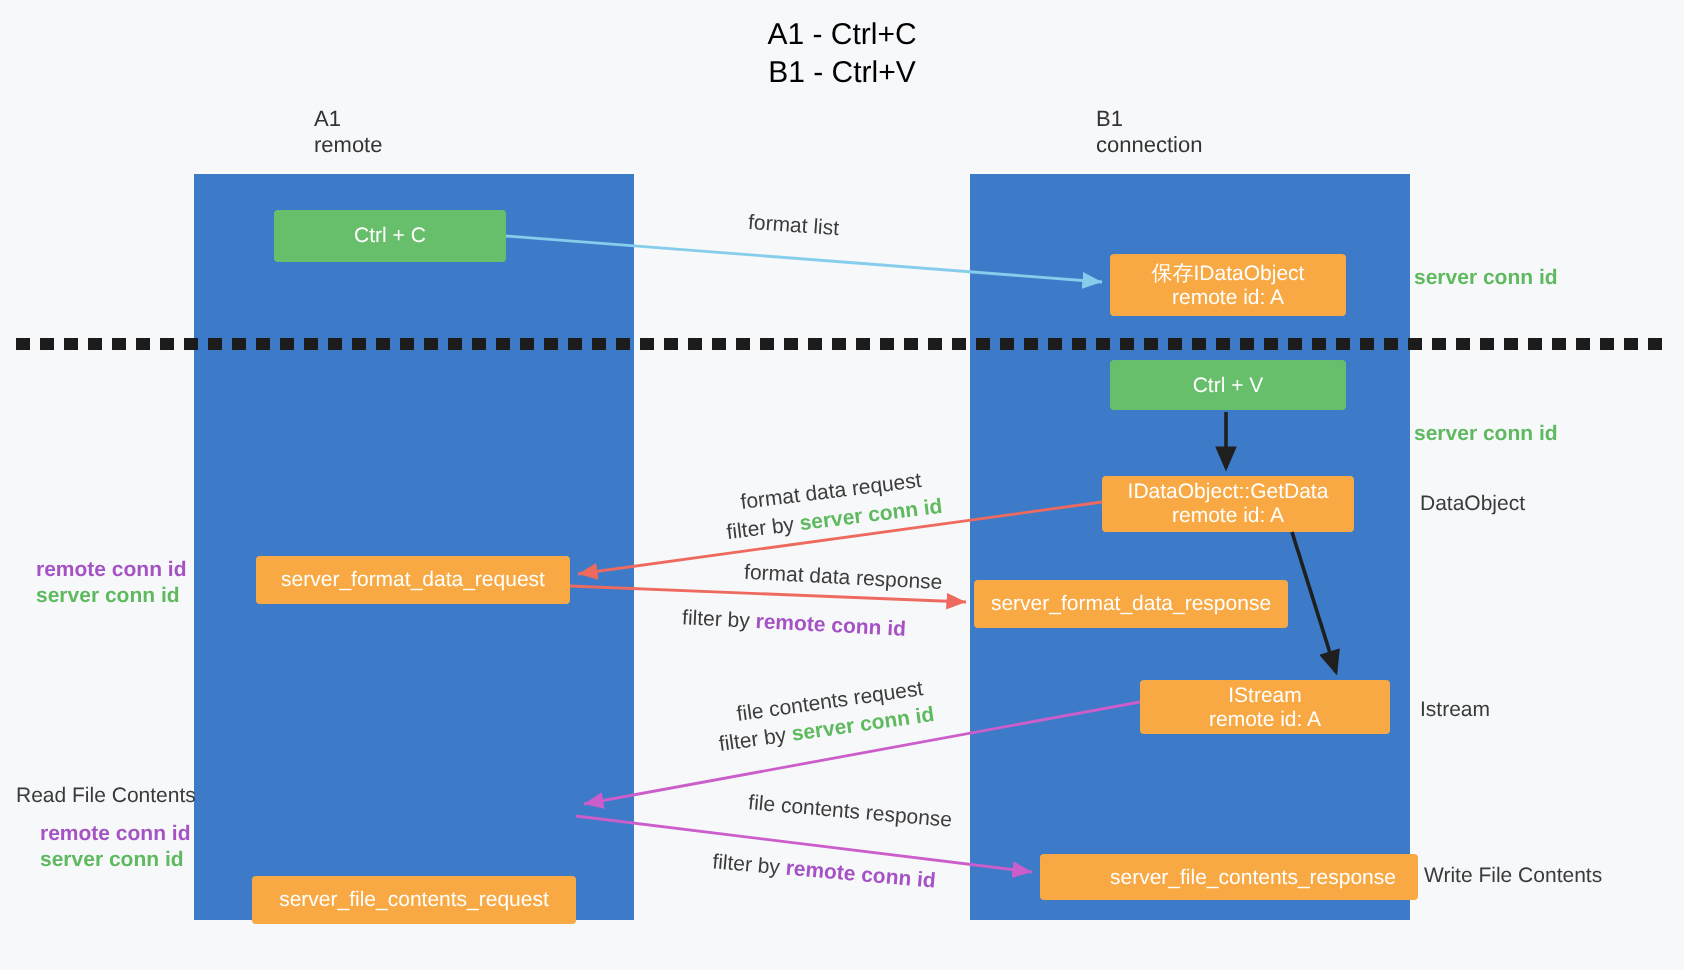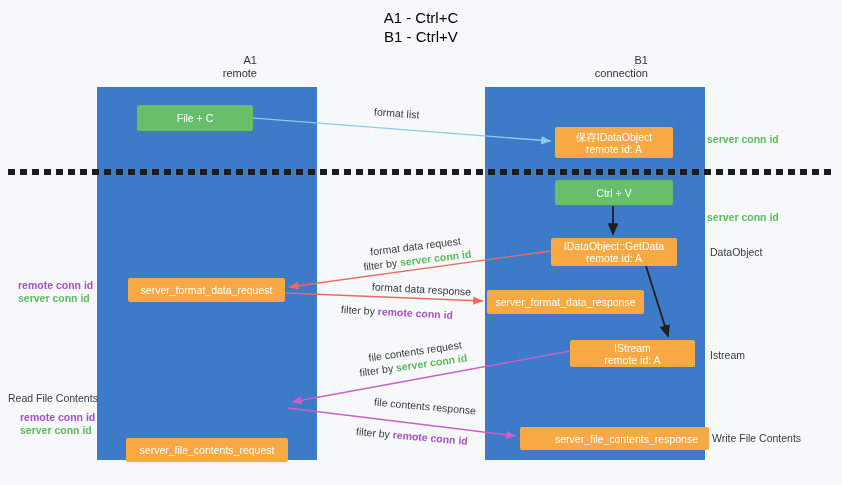--- a/index.html
+++ b/index.html
@@ -8,21 +8,21 @@
     background:#f7f8fa;
     font-family:"Liberation Sans","DejaVu Sans",sans-serif;
     color:#3c3c3c;
   }
   .abs{position:absolute;}
   .title{
     left:0;right:0;top:8px;text-align:center;
     font-size:15px;line-height:19px;color:#000000;
   }
   .col-header{
-    text-align:right;font-size:11px;line-height:13px;color:#333;
+    text-align:left;font-size:11px;line-height:13px;color:#333;
   }
   .lifeline{
     background:#3d7bc8;width:220px;height:373px;top:87px;
   }
   .divider{
     left:8px;top:169px;width:826px;height:6px;
     background:repeating-linear-gradient(to right,#1c1c1c 0 7px,transparent 7px 12px);
   }
   .node{
     color:#fff;font-size:10.5px;text-align:center;border-radius:2px;
@@ -55,21 +55,21 @@
     <div>B1</div>
     <div>connection</div>
   </div>
 
   <div class="abs lifeline" style="left:97px;"></div>
   <div class="abs lifeline" style="left:485px;"></div>
 
   <div class="abs divider"></div>
 
   <div class="abs node green" style="left:137px;top:105px;width:116px;height:26px;">
-    <div>File + C</div>
+    <div>Ctrl + C</div>
   </div>
 
   <div class="abs node orange" style="left:555px;top:127px;width:118px;height:31px;">
     <div>保存IDataObject</div>
     <div>remote id: A</div>
   </div>
 
   <div class="abs node green" style="left:555px;top:180px;width:118px;height:25px;">
     <div>Ctrl + V</div>
   </div>

